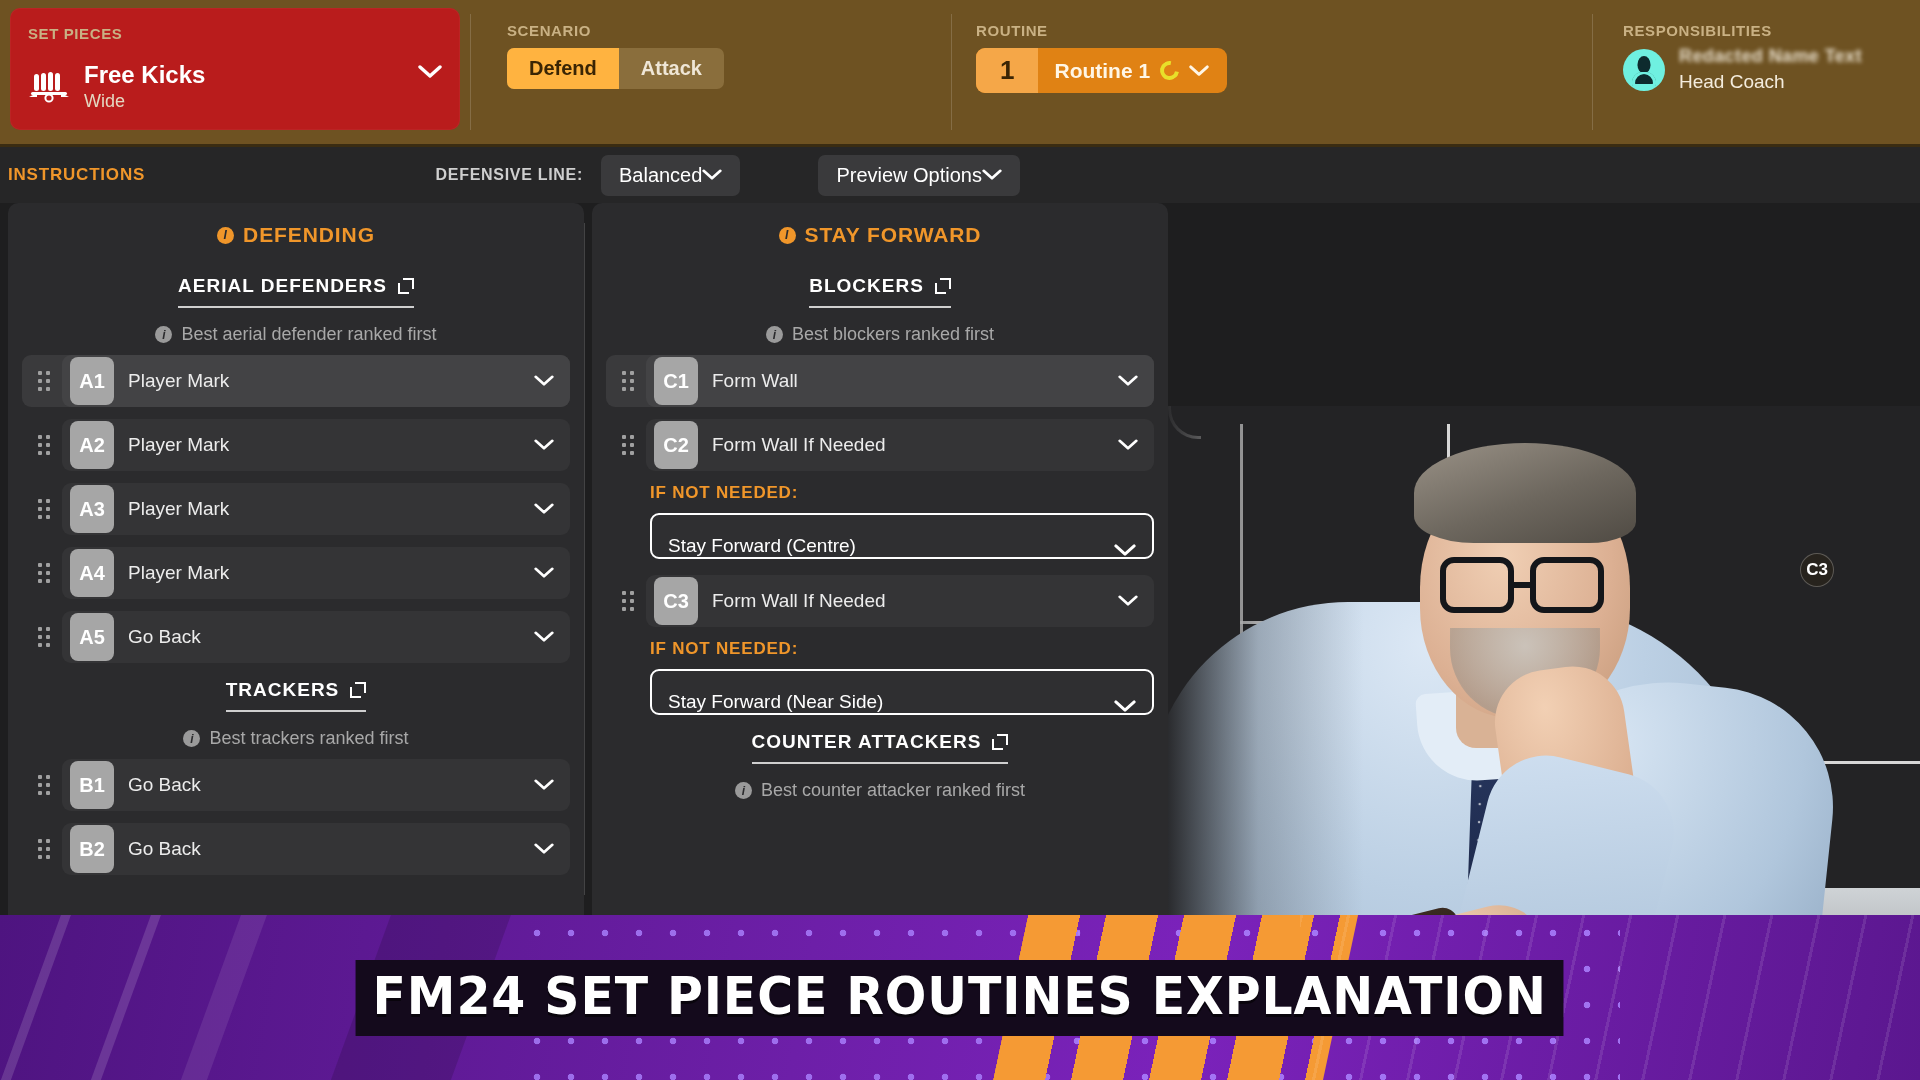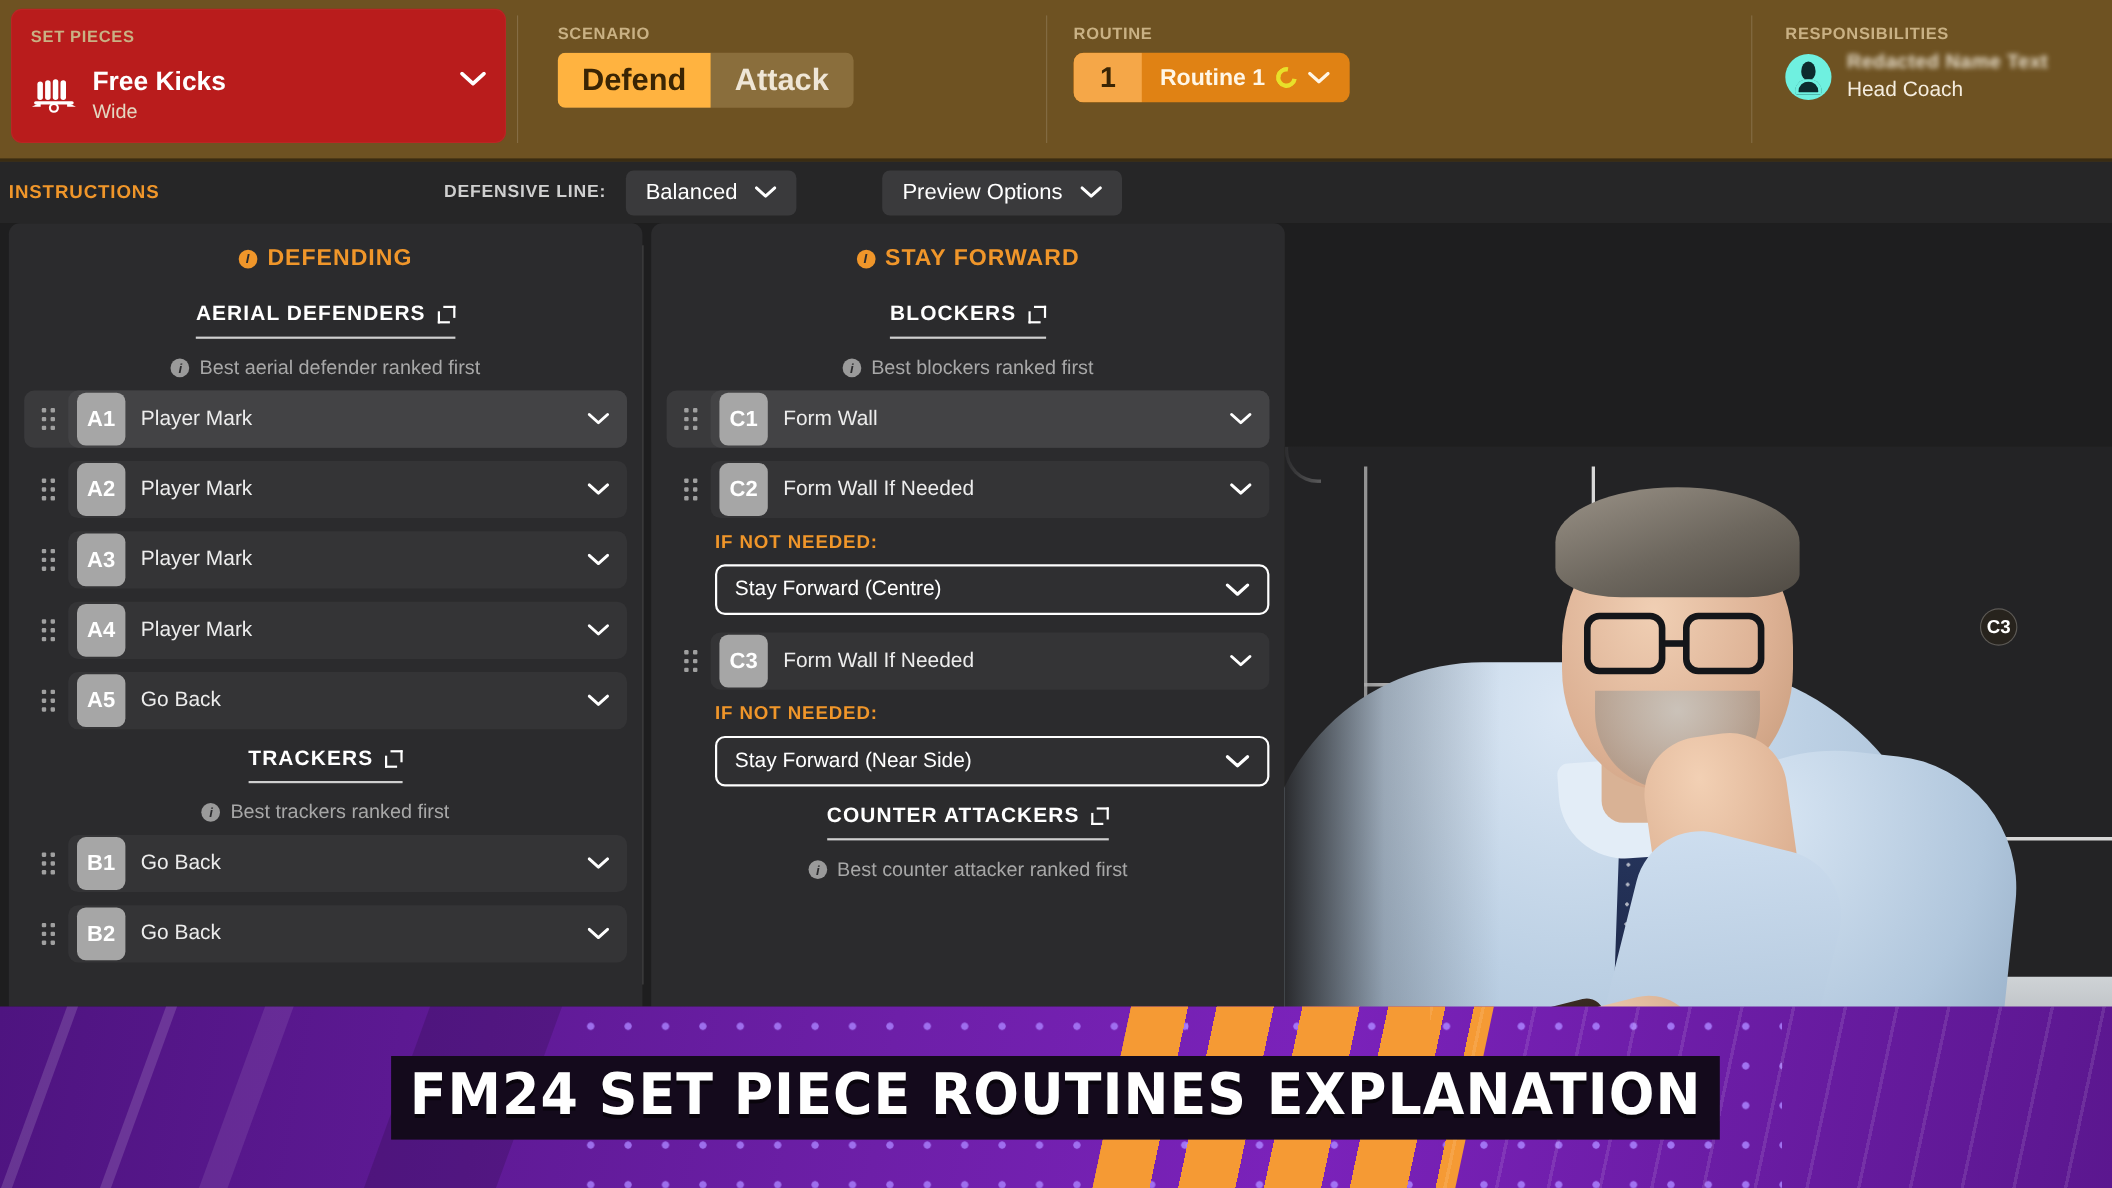--- a/index.html
+++ b/index.html
@@ -35,21 +35,21 @@
   .sp-chev{ position:absolute; right:18px; top:50%; transform:translateY(-4px); }
 
   .divider-v{ width:1px; background:rgba(255,255,255,0.16); margin:14px 0; }
 
   .scenario-cell{ width:480px; padding:22px 0 0 36px; }
   .toggle{
     display:inline-flex; margin-top:9px; border-radius:7px; overflow:hidden;
     background:#8a6e3c;
   }
   .toggle-opt{
-    padding:9px 22px; font-size:28px; font-weight:bold; color:#efe6d6;
+    padding:9px 22px; font-size:20px; font-weight:bold; color:#efe6d6;
   }
   .toggle-opt.active{ background:#ffb340; color:#3a2504; }
 
   .routine-cell{ width:640px; padding:22px 0 0 24px; }
   .routine-pill{
     display:inline-flex; align-items:stretch; margin-top:9px;
     border-radius:9px; overflow:hidden; background:#e08214;
   }
   .routine-num{
     background:#f5a748; color:#3a2504; font-size:26px; font-weight:bold;
@@ -98,21 +98,21 @@
   }
   .instr-right{
     margin-left:auto; display:flex; align-items:center; gap:18px; padding-right:900px;
   }
   .defline-lbl{
     font-size:16px; font-weight:bold; letter-spacing:.7px; color:#cfcfcf;
     text-transform:uppercase;
   }
   .pill-btn{
     background:#3a3a3c; border-radius:7px; padding:9px 18px;
-    display:flex; align-items:center; gap:16px;
+    display:flex; align-items:center; 
     font-size:20px; color:#ffffff;
   }
 
   
   .main{
     position:absolute; left:0; top:203px; width:1920px; height:712px;
     background:#1e1e1f;
   }
   .panel{
     position:absolute; top:0; background:#2b2b2d; height:712px;
@@ -183,21 +183,21 @@
   .row-text{ flex:1; font-size:19px; color:#ececec; }
   .row-chev{ color:#ffffff; }
 
   .ifneeded{
     margin:4px 14px 0 58px; font-size:17px; font-weight:bold; letter-spacing:.8px;
     color:#f0962a; text-transform:uppercase;
   }
   .select-out{
     margin:10px 14px 16px 58px; height:46px;
     border:2px solid #ffffff; border-radius:9px;
-    display:flex; align-items:center; padding:0 16px;
+    display:flex; align-items:flex-end; padding:0 16px;
     font-size:19px; color:#ffffff; background:#2f2f31;
   }
   .select-out .row-chev{ margin-left:auto; }
 
   .dropzone{
     margin:14px 14px 0 14px; height:86px; border-radius:9px; background:#303032;
     display:flex; align-items:center; justify-content:center;
     font-size:19px; color:#c9c9c9;
   }
 

